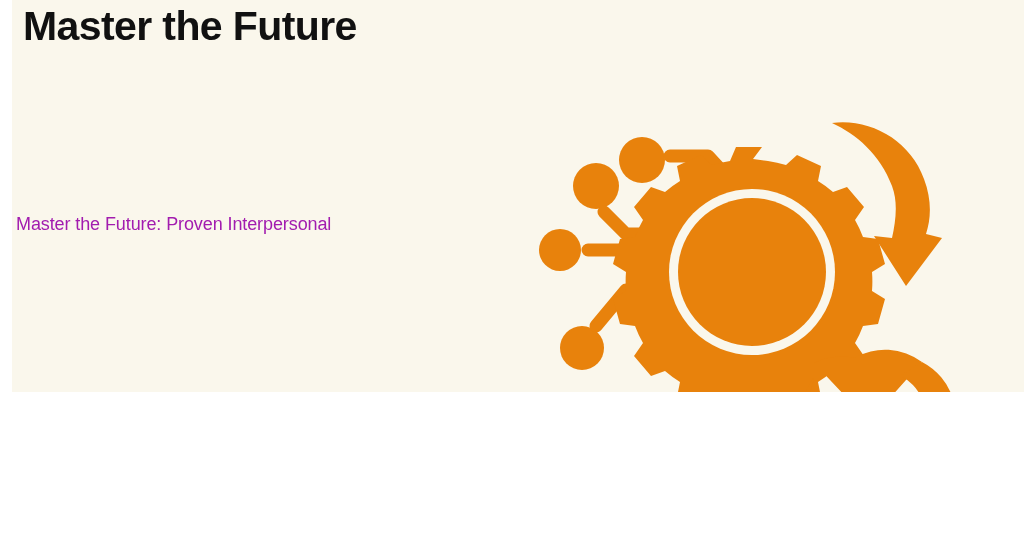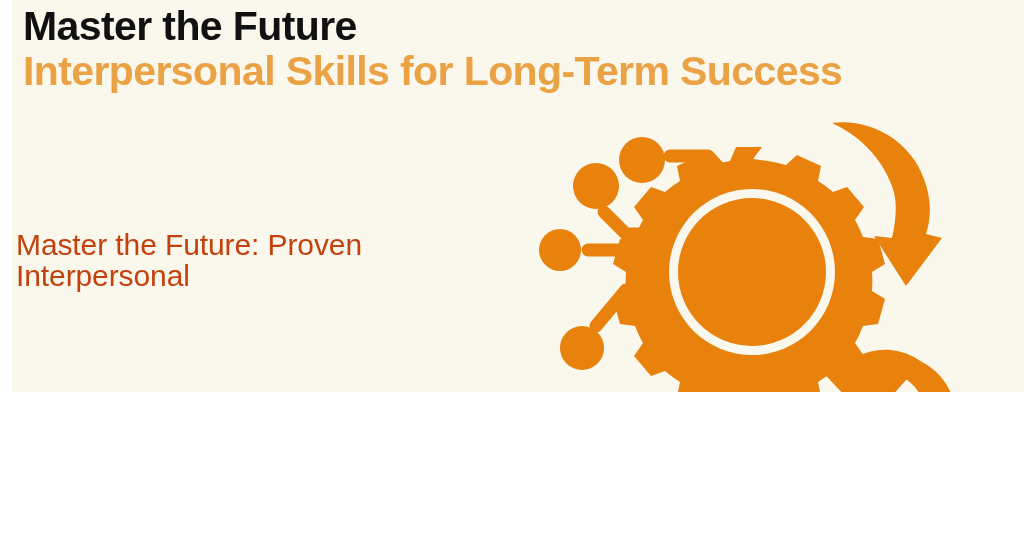--- a/index.html
+++ b/index.html
@@ -38,25 +38,25 @@
   #headline-line-2 {
     font-size: 41px;
     line-height: 46px;
     color: #eaa245;
   }
 
   
   #body-copy {
     position: absolute;
     left: 4px;
-    top: 229px;
+    top: 209px;
     width: 480px;
-    font-size: 30px;
+    font-size: 18px;
     line-height: 31px;
-    color: #c2410c;
+    color: #a21caf;
     font-weight: 400;
     letter-spacing: -0.1px;
   }
   #body-copy .body-line { display: block; }
 
   
   #illustration {
     position: absolute;
     left: 506px;
     top: 104px;
@@ -65,21 +65,20 @@
   }
   #illustration svg { display: block; width: 100%; height: 100%; }
 </style>
 </head>
 <body>
 
 <div id="banner">
 
   <div id="headline">
     <span class="headline-line" id="headline-line-1">Master the Future</span>
-    <span class="headline-line" id="headline-line-2">Interpersonal Skills for Long-Term Success</span>
   </div>
 
   <div id="body-copy">
     <span class="body-line">Master the Future: Proven Interpersonal</span>
   </div>
 
   <div id="illustration">
     <svg viewBox="0 0 470 432" xmlns="http://www.w3.org/2000/svg" aria-hidden="true">
       <g fill="#e8820c">
 

